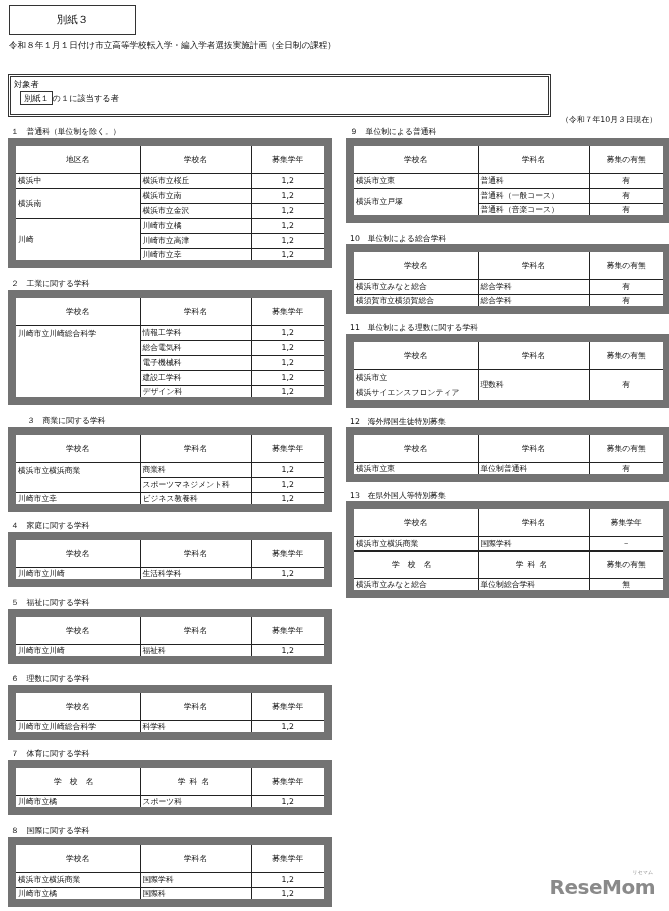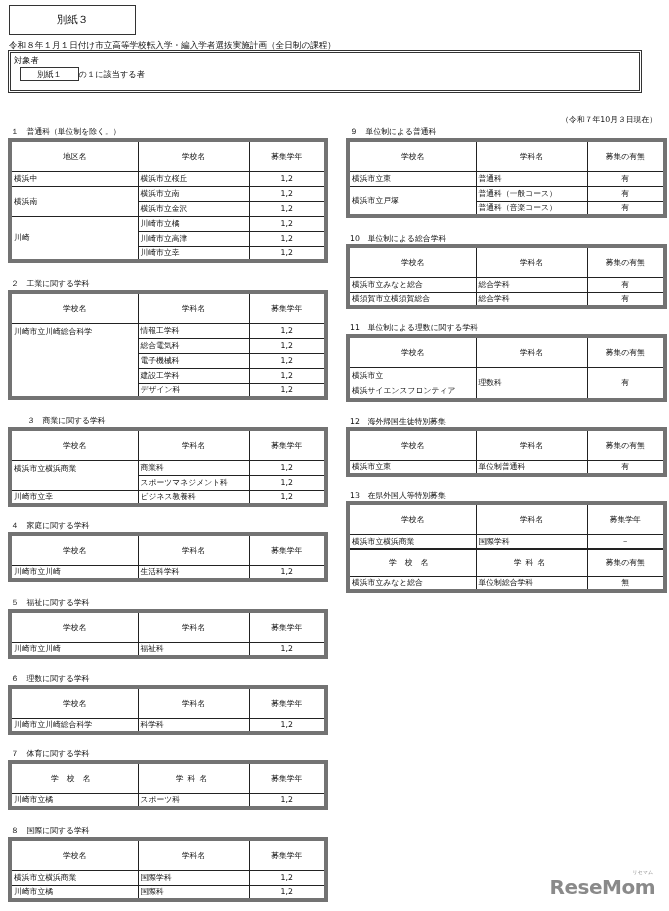--- a/index.html
+++ b/index.html
@@ -1,29 +1,29 @@
 <!DOCTYPE html>
 <html><head>
 <meta charset="utf-8">
 <style>
   * { box-sizing: border-box; margin: 0; padding: 0; }
   html, body { width: 669px; height: 911px; background: #fff; overflow: hidden; }
   body { position: relative; font-family: "DejaVu Sans", sans-serif; color: #111; font-size: 8px; }
   .abs { position: absolute; }
   .appendix-box { left: 9px; top: 5px; width: 127px; height: 30px; border: 1px solid #333; display: flex; align-items: center; justify-content: center; font-size: 10.5px; font-family: "DejaVu Serif", serif; }
   .doc-title { left: 9px; top: 40px; font-size: 8.6px; white-space: nowrap; }
-  .notice { left: 8px; top: 50px; width: 634px; height: 43px; border: 3px double #333; padding: 1px 3px; font-size: 8.2px; line-height: 12px; }
-  .notice .ref { display: inline-block; border: 1px solid #333; padding: 0 16px; margin-left: 6px; line-height: 12px; }
+  .notice { left: 8px; top: 74px; width: 543px; height: 43px; border: 3px double #333; padding: 1px 3px; font-size: 8.2px; line-height: 12px; }
+  .notice .ref { display: inline-block; border: 1px solid #333; padding: 0 3px; margin-left: 6px; line-height: 12px; }
   .notice .row2 { margin-top: 1px; }
   .notice .row3 { margin-left: 14px; text-decoration: underline; }
   .asof { right: 12px; top: 114px; font-size: 7.8px; white-space: nowrap; }
   .sec-title { font-size: 7.8px; white-space: nowrap; }
   table.t { position: absolute; border-collapse: collapse; font-size: 7.8px; table-layout: fixed; }
   table.t td, table.t th { border: 1px solid #222; height: 15px; padding: 0 2px; font-weight: normal; white-space: nowrap; overflow: hidden; }
-  table.t { border: 4px solid #737373; padding-left: 9px; }
+  table.t { border: 8px solid #737373; padding-left: 9px; }
   table.t th { height: 31px; text-align: center; }
   table.t td.c { text-align: center; }
   table.t td.l { text-align: left; vertical-align: middle; }
   table.t tr.dash td { border-top: 1px dashed #555; }
   table.t td.two { height: 20px; line-height: 15px; }
   .spaced { letter-spacing: 8px; }
   .logo { right: 14px; bottom: 12px; font-family: "DejaVu Sans", sans-serif; font-weight: bold; font-size: 20px; color: #8a8a8a; letter-spacing: -0.5px; }
   .logo .kana { position: absolute; right: 2px; top: -6px; font-size: 5px; font-weight: normal; letter-spacing: 0; }
 </style>
 </head>

